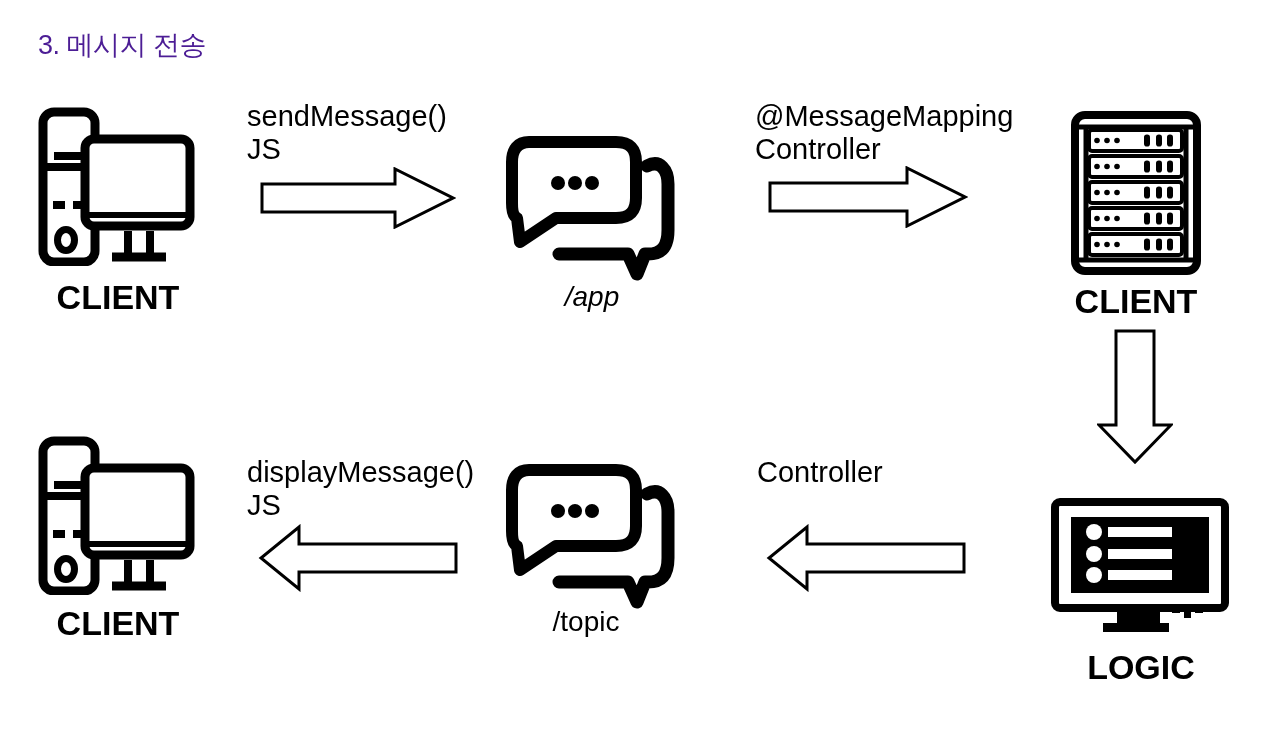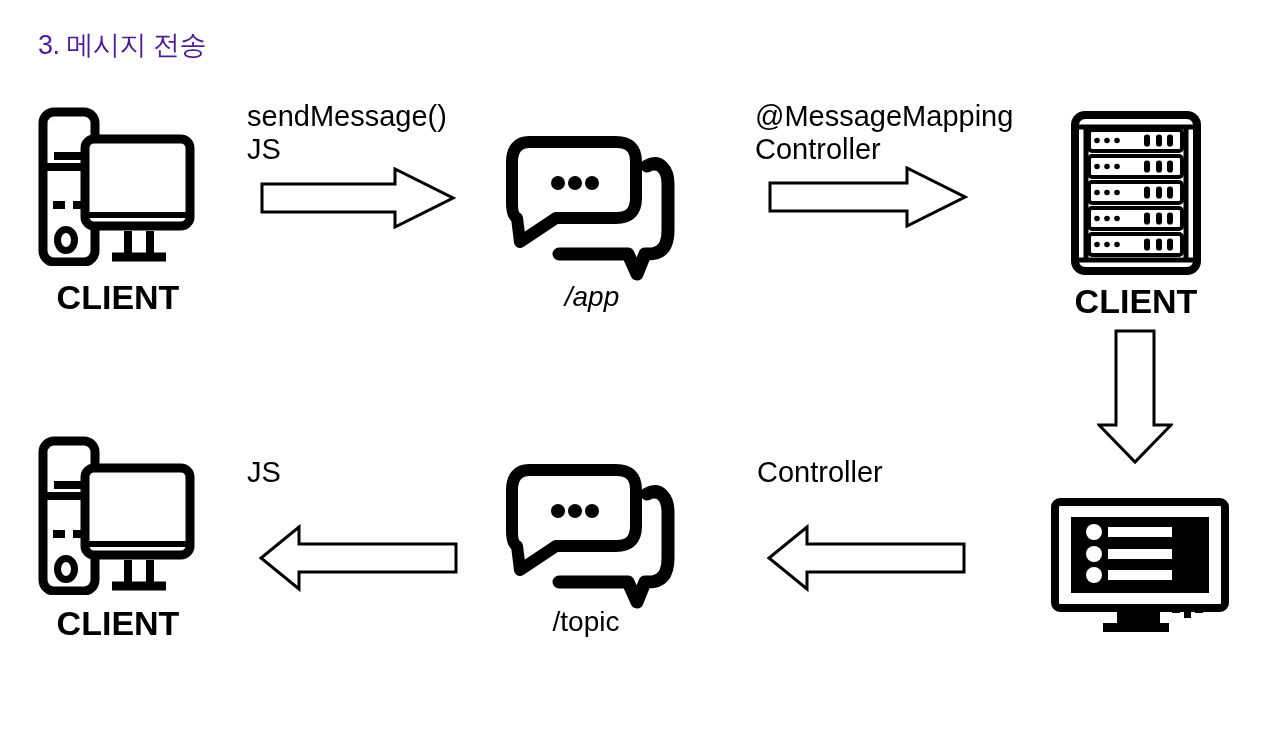--- a/index.html
+++ b/index.html
@@ -158,20 +158,21 @@
         <rect x="57" y="51" width="64" height="10" fill="#fff"></rect>
         <rect x="57" y="72" width="64" height="10" fill="#fff"></rect>
         <rect x="66" y="109" width="43" height="18" fill="#000"></rect>
         <rect x="52" y="125" width="66" height="9" fill="#000"></rect>
         <rect x="121" y="109" width="8" height="6" fill="#000"></rect>
         <rect x="133" y="109" width="7" height="11" fill="#000"></rect>
         <rect x="144" y="109" width="8" height="6" fill="#000"></rect>
       </svg>
     </span>
   </div>
+  <div class="abs node-label" style="left:1056px; top:648px; width:170px;">LOGIC</div>
 
   <div class="abs arrow-label" style="left:757px; top:456px; width:220px;">
     <div>Controller</div>
   </div>
   <div class="abs" style="left:766px; top:524px;">
     <svg width="200" height="68" viewBox="0 0 200 68">
       <path d="M 198,20 L 41,20 L 41,3 L 3,34 L 41,65 L 41,48 L 198,48 Z" fill="#fff" stroke="#000" stroke-width="3"></path>
     </svg>
   </div>
 
@@ -182,20 +183,21 @@
         <path d="M 27,10 L 114,10 C 128,10 134,17 134,30 L 134,66 C 134,79 128,86 114,86 L 54,86 L 18,110 L 15,86 C 11,84 10,79 10,71 L 10,30 C 10,17 16,10 27,10 Z" fill="#fff" stroke="#000" stroke-width="12" stroke-linejoin="round"></path>
         <circle cx="56" cy="51" r="7" fill="#000"></circle>
         <circle cx="73" cy="51" r="7" fill="#000"></circle>
         <circle cx="90" cy="51" r="7" fill="#000"></circle>
       </svg>
     </span>
   </div>
   <div class="abs channel-label" style="left:496px; top:606px; width:180px;">/topic</div>
 
   <div class="abs arrow-label" style="left:247px; top:456px; width:220px;">
+    <div>displayMessage()</div>
     <div>JS</div>
   </div>
   <div class="abs" style="left:258px; top:524px;">
     <svg width="200" height="68" viewBox="0 0 200 68">
       <path d="M 198,20 L 41,20 L 41,3 L 3,34 L 41,65 L 41,48 L 198,48 Z" fill="#fff" stroke="#000" stroke-width="3"></path>
     </svg>
   </div>
 
   <div class="abs" style="left:33px; top:435px;">
     <span>

